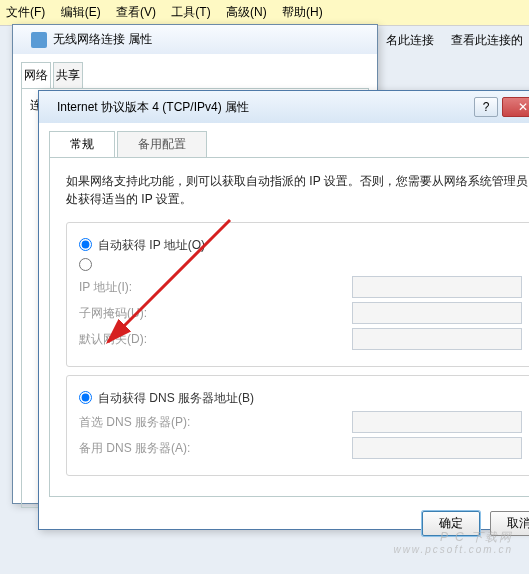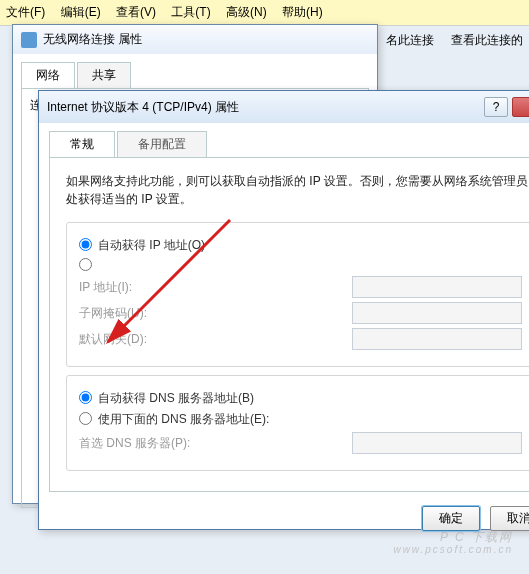--- a/index.html
+++ b/index.html
@@ -2,29 +2,29 @@
 <html><head>
 <meta charset="utf-8">
 <style>
 * { box-sizing: border-box; margin: 0; padding: 0; font-family: "Microsoft YaHei", "SimSun", Tahoma, sans-serif; font-size: 12px; }
 body { background: #e8eef5; width: 529px; height: 574px; overflow: hidden; position: relative; }
 
 .menubar { background: #fef9c3; padding: 4px 6px; border-bottom: 1px solid #d0d0d0; }
 .menubar span { margin-right: 12px; cursor: default; }
 
 .window { position: absolute; background: #fff; border: 1px solid #6b8aa8; box-shadow: 2px 2px 8px rgba(0,0,0,.2); }
-.titlebar { background: linear-gradient(#f8fbff,#e4edf8); padding: 6px 8px; display: flex; align-items: center; justify-content: space-between; }
+.titlebar { background: linear-gradient(#f8fbff,#e4edf8); padding: 6px 18px; display: flex; align-items: center; justify-content: space-between; }
 .titlebar .left { display: flex; align-items: center; gap: 6px; }
 .titlebar .icon { width: 16px; height: 16px; background: #5a9bd5; border-radius: 2px; }
 .close-x { width: 42px; height: 20px; background: linear-gradient(#e07a7a,#c94545); color: #fff; text-align: center; line-height: 18px; border: 1px solid #a33; border-radius: 2px; cursor: pointer; }
 .help-q { width: 24px; height: 20px; background: linear-gradient(#fafcff,#dce8f4); border: 1px solid #9ab; text-align: center; line-height: 18px; border-radius: 2px; }
 
 .win1 { left: 12px; top: 24px; width: 366px; height: 480px; }
 .win1 .tabs { display: flex; padding: 8px 8px 0; background: #fff; }
-.win1 .tabs .tab { padding: 4px 14px; border: 1px solid #bcc; border-bottom: none; background: #fff; margin-right: 2px; }
+.win1 .tabs .tab { padding: 4px 2px; border: 1px solid #bcc; border-bottom: none; background: #fff; margin-right: 2px; }
 .win1 .tabs .tab.inactive { background: #f4f4f4; }
 .win1 .body { border: 1px solid #bcc; margin: 0 8px 8px; padding: 8px; height: 420px; }
 
 .toolbar-right { position: absolute; right: 0; top: 26px; background: #e8eef5; padding: 4px 6px; display: flex; align-items: center; gap: 17px; }
 .toolbar-right .x-btn { border: 1px solid #9ab; background: linear-gradient(#fafcff,#dce8f4); padding: 2px 16px; border-radius: 2px; }
 
 .win2 { left: 38px; top: 90px; width: 525px; height: 440px; border-color: #4f7aa8; }
 .win2 .titlebar { background: linear-gradient(#f0f6fd,#d8e6f5); }
 .win2 .tabs { display: flex; margin: 8px 10px 0; }
 .win2 .tabs .tab { padding: 4px 20px; border: 1px solid #bcc; border-bottom: none; background: #fff; margin-right: 2px; }
@@ -121,24 +121,25 @@
         <span class="lbl-disabled" style="flex:1">默认网关(D):</span>
         <div class="field"></div>
       </div>
     </div>
 
     <div class="group">
       <div class="row">
         <label><input type="radio" name="dns" checked="" style=""><span>自动获得 DNS 服务器地址(B)</span></label>
       </div>
       <div class="row">
-        <label><input type="radio" name="dns" style=""><span>使用下面的 DNS 服务器地址(E):</span></label>
+        <span class="lbl-disabled" style="flex:1">首选 DNS 服务器(P):</span>
+        <div class="field"></div>
       </div>
       <div class="row">
-        <span class="lbl-disabled" style="flex:1">首选 DNS 服务器(P):</span>
+        <span class="lbl-disabled" style="flex:1">备用 DNS 服务器(A):</span>
         <div class="field"></div>
       </div>
     </div>
 
   </div>
   <div class="dlg-buttons">
     <button class="btn primary">确定</button>
     <button class="btn">取消</button>
   </div>
 </div>

